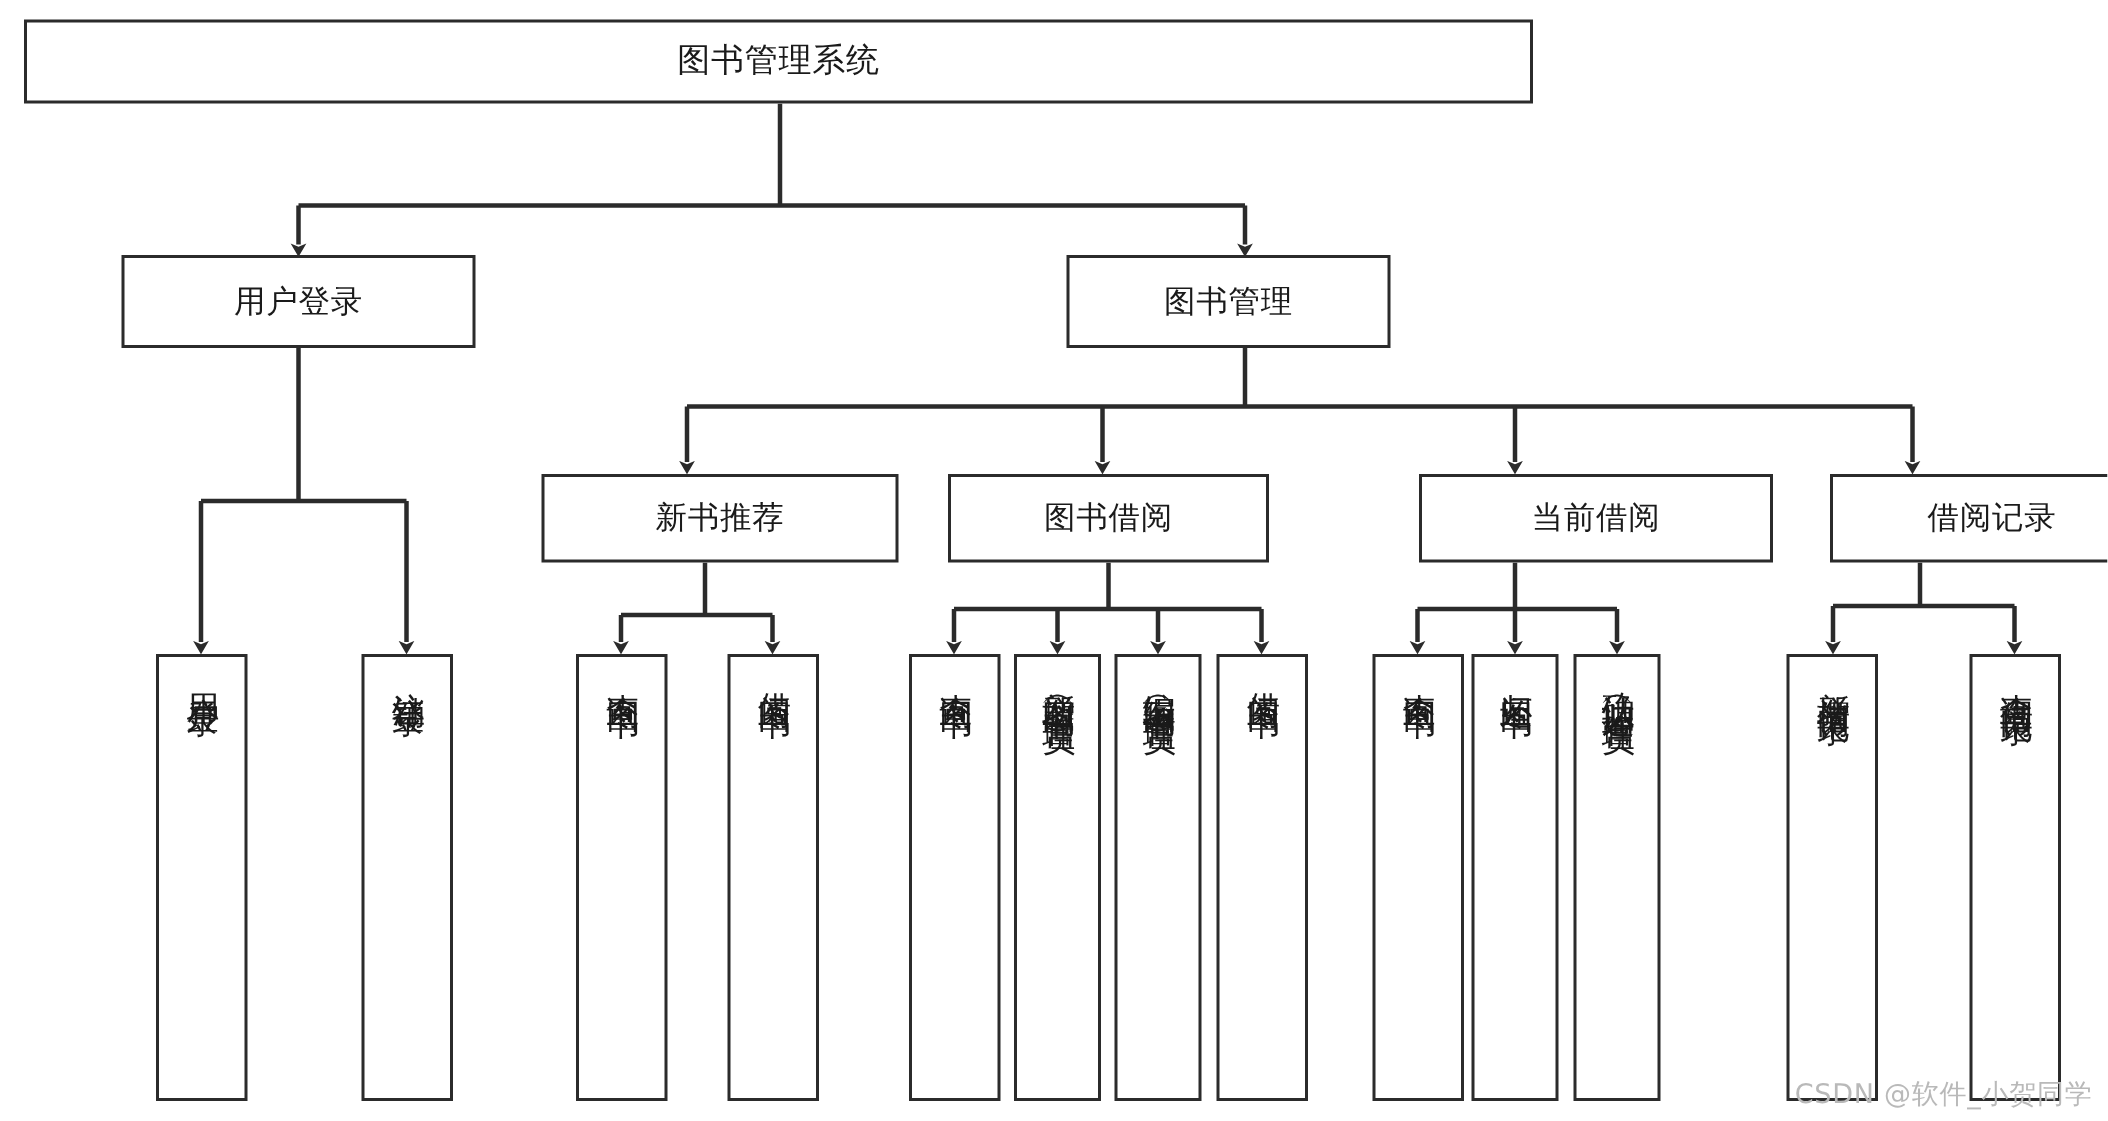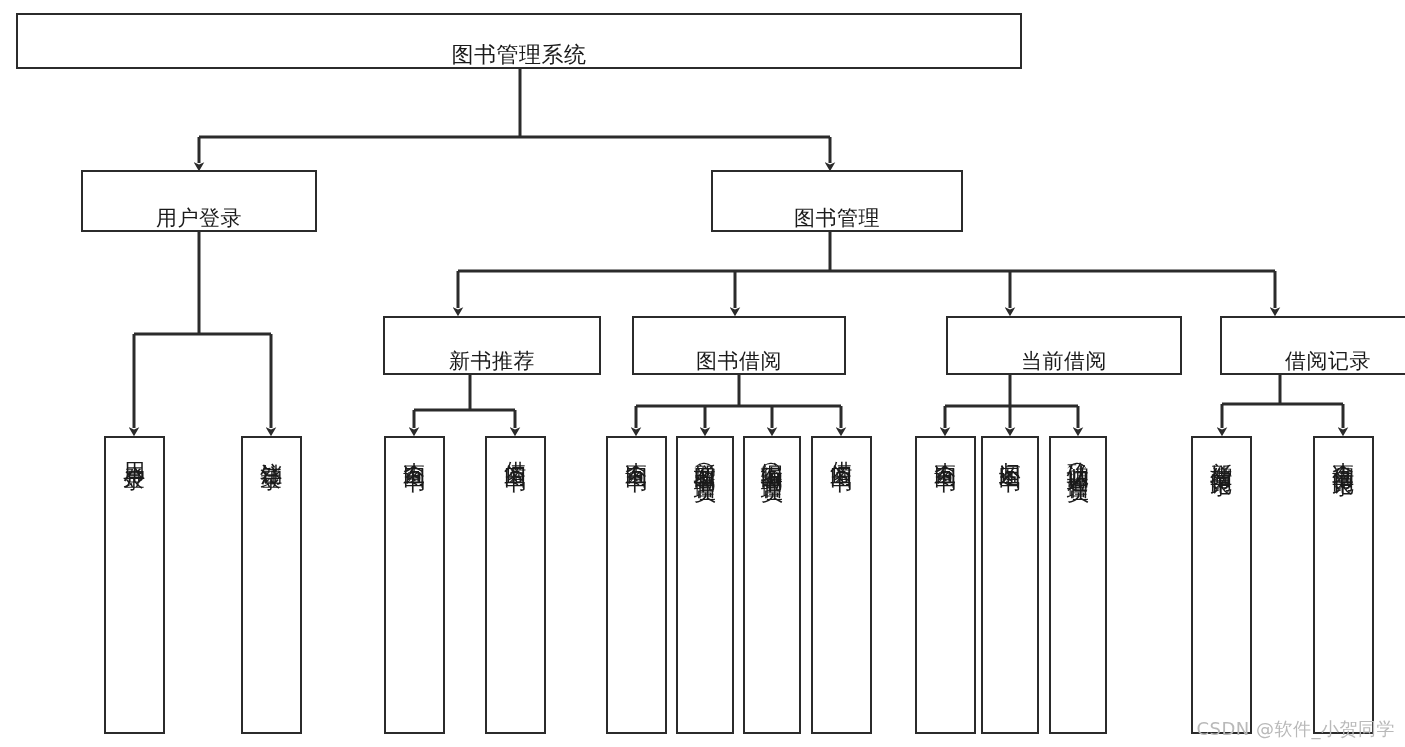--- a/index.html
+++ b/index.html
@@ -21,21 +21,21 @@
     width:1405px;
     height:747px;
     pointer-events:none;
   }
   .node{
     position:absolute;
     box-sizing:border-box;
     background:#ffffff;
     border:2px solid #2b2b2b;
     display:flex;
-    align-items:flex-end;
+    align-items:center;
     justify-content:center;
     z-index:2;
   }
   .node .label{
     font-size:21px;
     line-height:1.15;
     letter-spacing:0.5px;
     color:#1a1a1a;
     white-space:nowrap;
   }
@@ -123,25 +123,25 @@
   </svg>
 
   <div class="node root" style="left:16px; top:13px; width:1006px; height:56px;">
     <span class="label">图书管理系统</span>
   </div>
 
   <div class="node" style="left:81px; top:170px; width:236px; height:62px;">
     <span class="label">用户登录</span>
   </div>
 
-  <div class="node" style="left:711px; top:170px; width:252px; height:62px;">
+  <div class="node" style="left:711px; top:170px; width:216px; height:62px;">
     <span class="label">图书管理</span>
   </div>
 
-  <div class="node" style="left:361px; top:316px; width:218px; height:59px;margin-left:22px;">
+  <div class="node" style="left:361px; top:316px; width:238px; height:59px;">
     <span class="label">新书推荐</span>
   </div>
 
   <div class="node" style="left:632px; top:316px; width:214px; height:59px;">
     <span class="label">图书借阅</span>
   </div>
 
   <div class="node" style="left:934px; top:316px; width:236px; height:59px;margin-left:12px;">
     <span class="label">当前借阅</span>
   </div>

